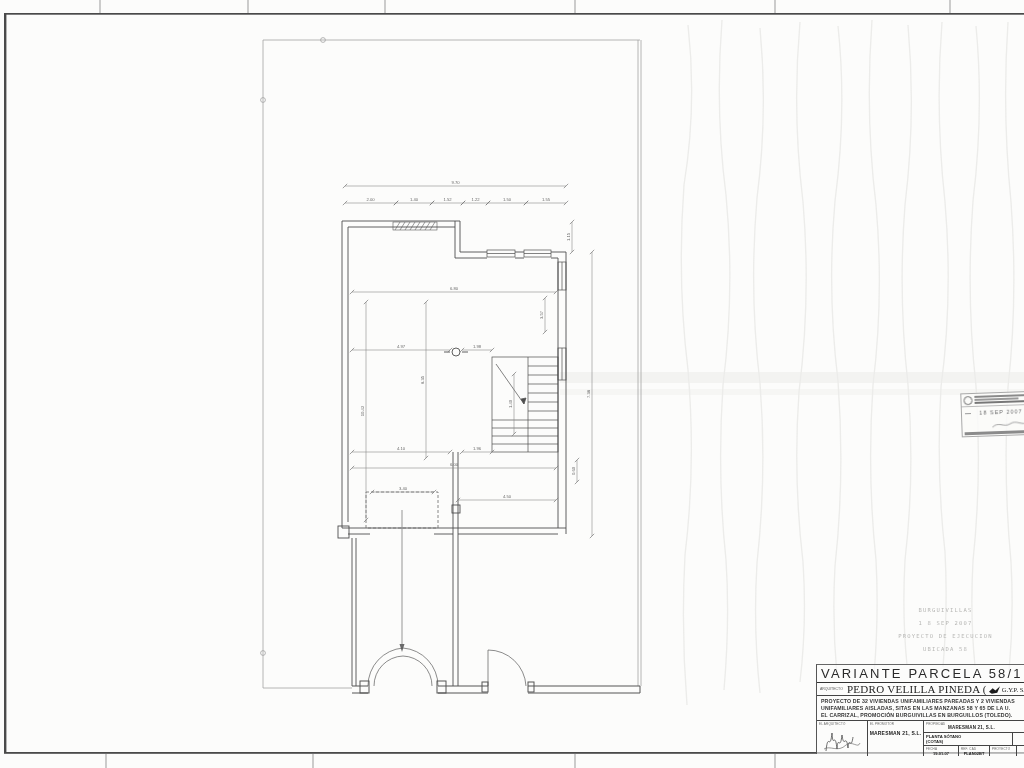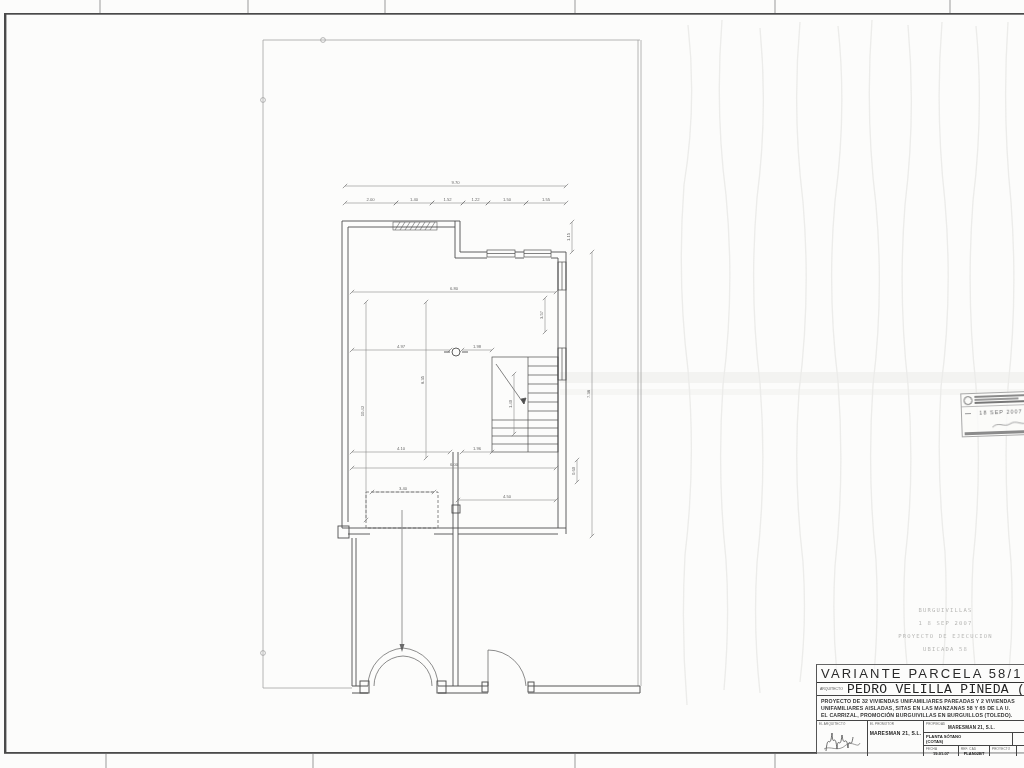--- a/index.html
+++ b/index.html
@@ -16,21 +16,21 @@
   }
   .tb-title{
     font-size:13px;letter-spacing:2.2px;color:#2a2a2a;
     padding:1px 0 1px 4px;border-bottom:1.5px solid #333;white-space:nowrap;
   }
   .tb-arch{
     height:12px;border-bottom:1px solid #444;display:flex;align-items:center;
     white-space:nowrap;overflow:hidden;
   }
   .tb-arch .lbl{font-size:3.5px;color:#555;margin:0 4px 0 3px;}
-  .tb-arch .name{font-family:Liberation Mono, monospace;font-size:13px;color:#222;letter-spacing:.3px;}
+  .tb-arch .name{font-family:Liberation Serif, serif;font-size:11px;color:#222;letter-spacing:.3px;}
   .tb-arch .logo{margin:0 2px;}
   .tb-arch .firm{font-family:"Liberation Serif",serif;font-size:6.5px;color:#222;}
   .tb-desc{
     border-bottom:1px solid #444;padding:1.5px 2px 1px 4px;height:21px;overflow:hidden;
   }
   .tb-desc div{font-size:5.2px;font-weight:bold;line-height:7px;letter-spacing:.15px;color:#333;white-space:nowrap;}
   .tb-grid{display:flex;height:35px;}
   .cellA{width:50px;border-right:1px solid #444;position:relative;}
   .cellB{width:55px;border-right:1px solid #444;position:relative;}
   .tinylbl{font-size:3px;color:#666;position:absolute;top:1px;left:2px;letter-spacing:.2px;}

